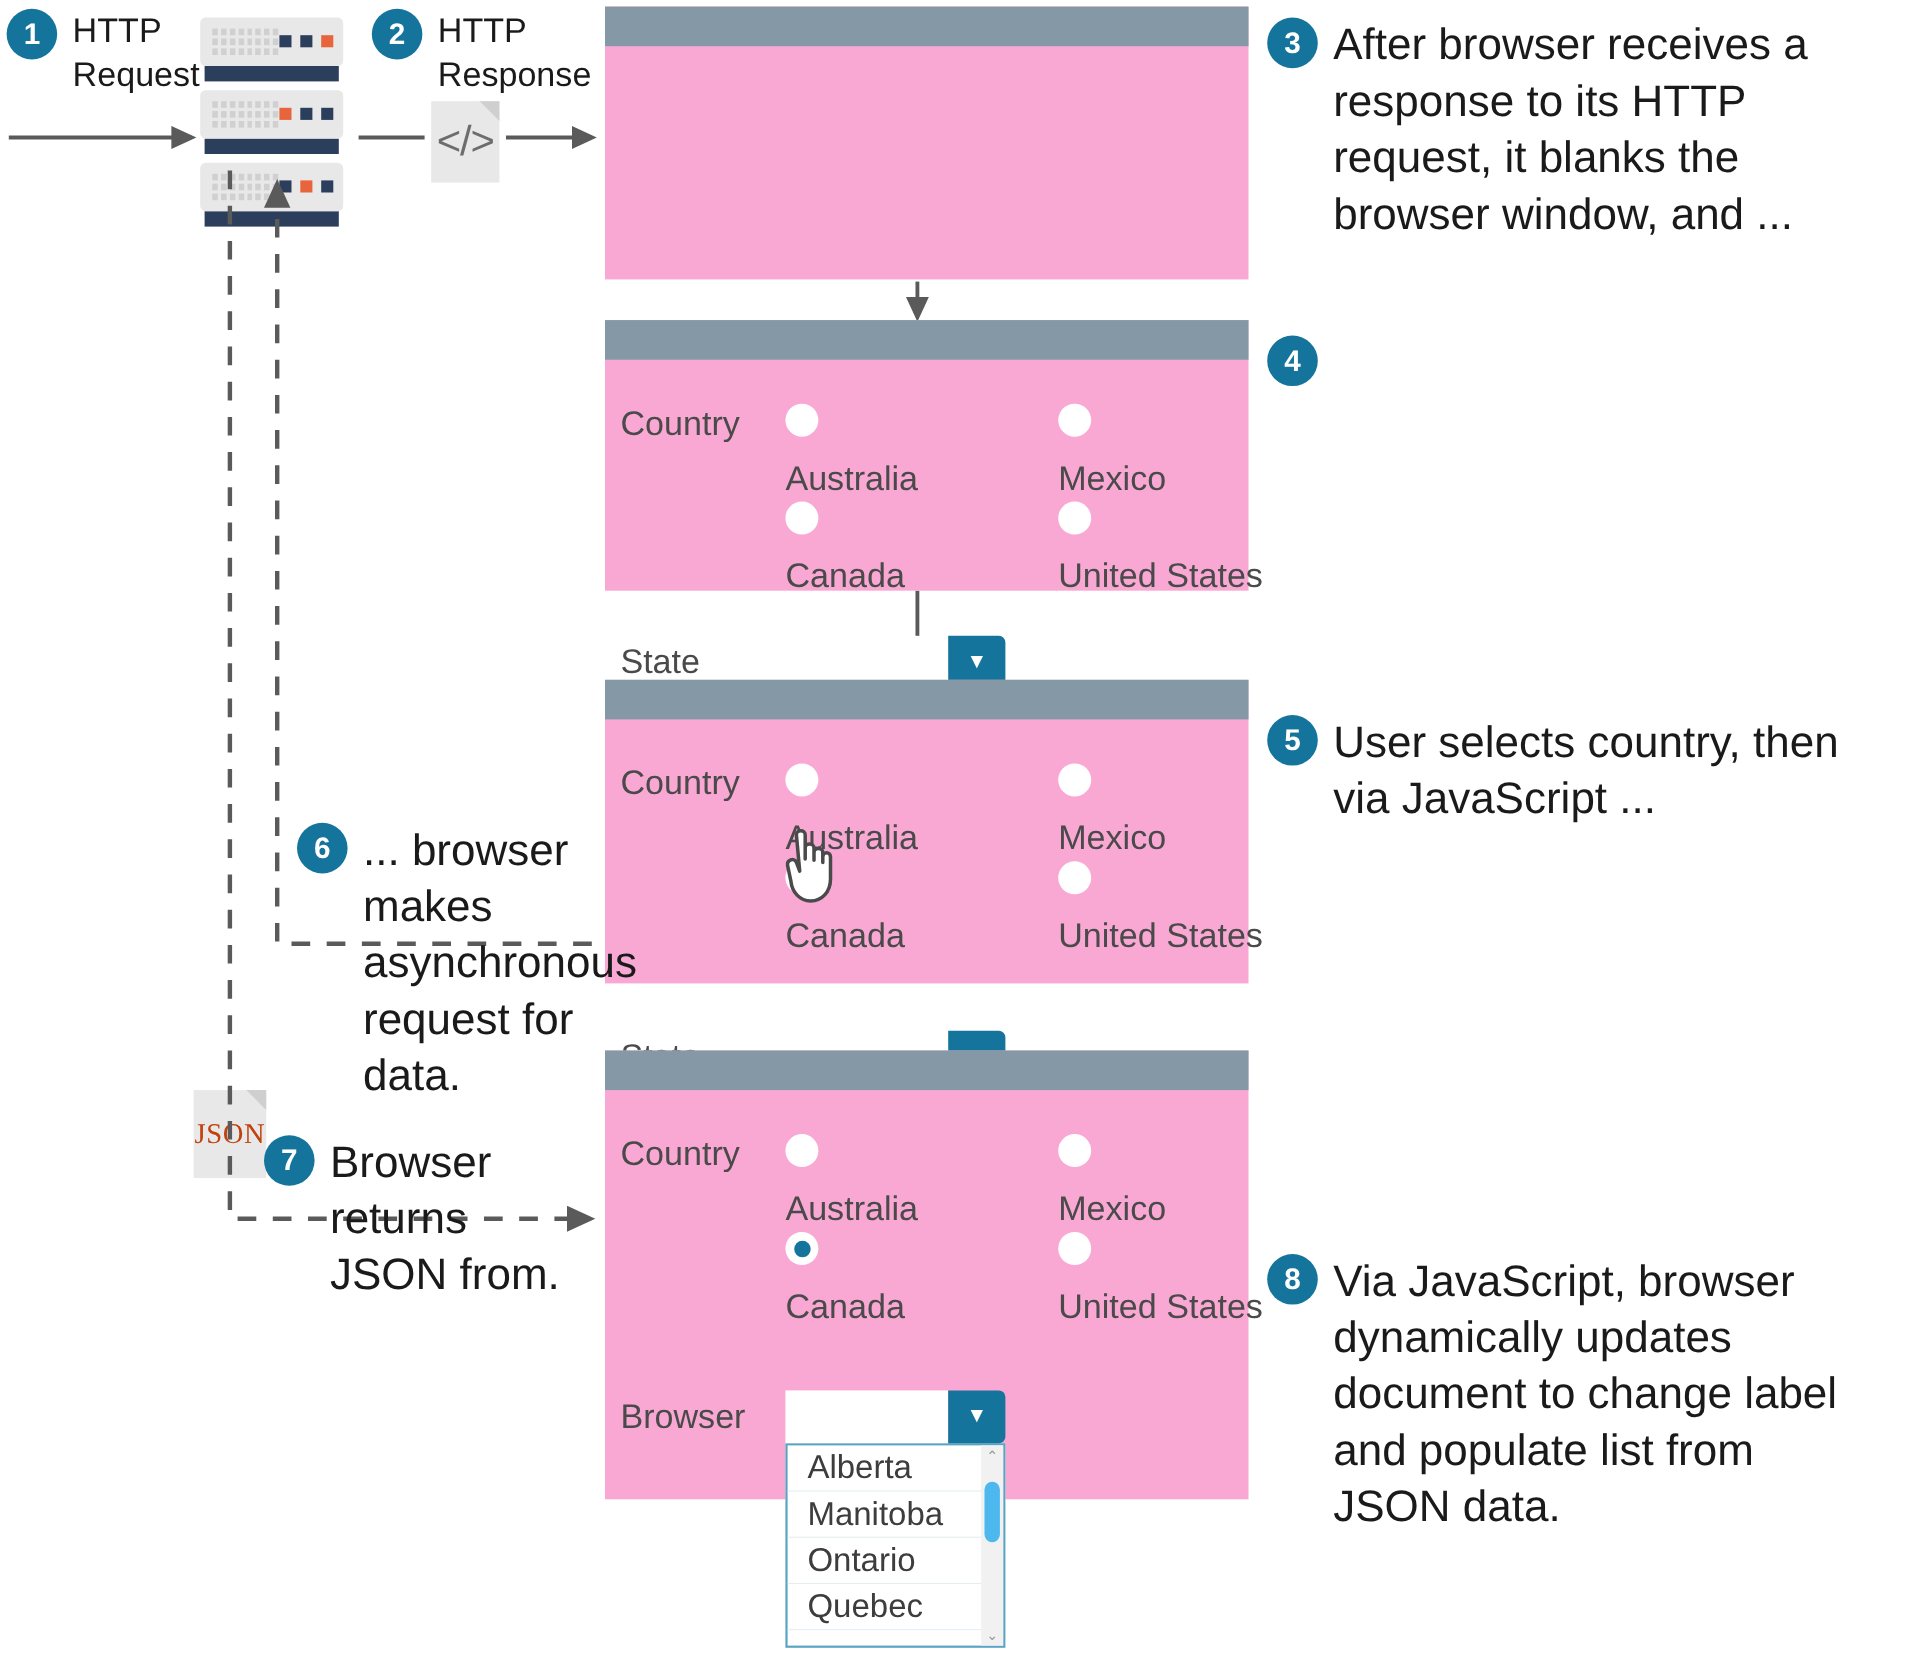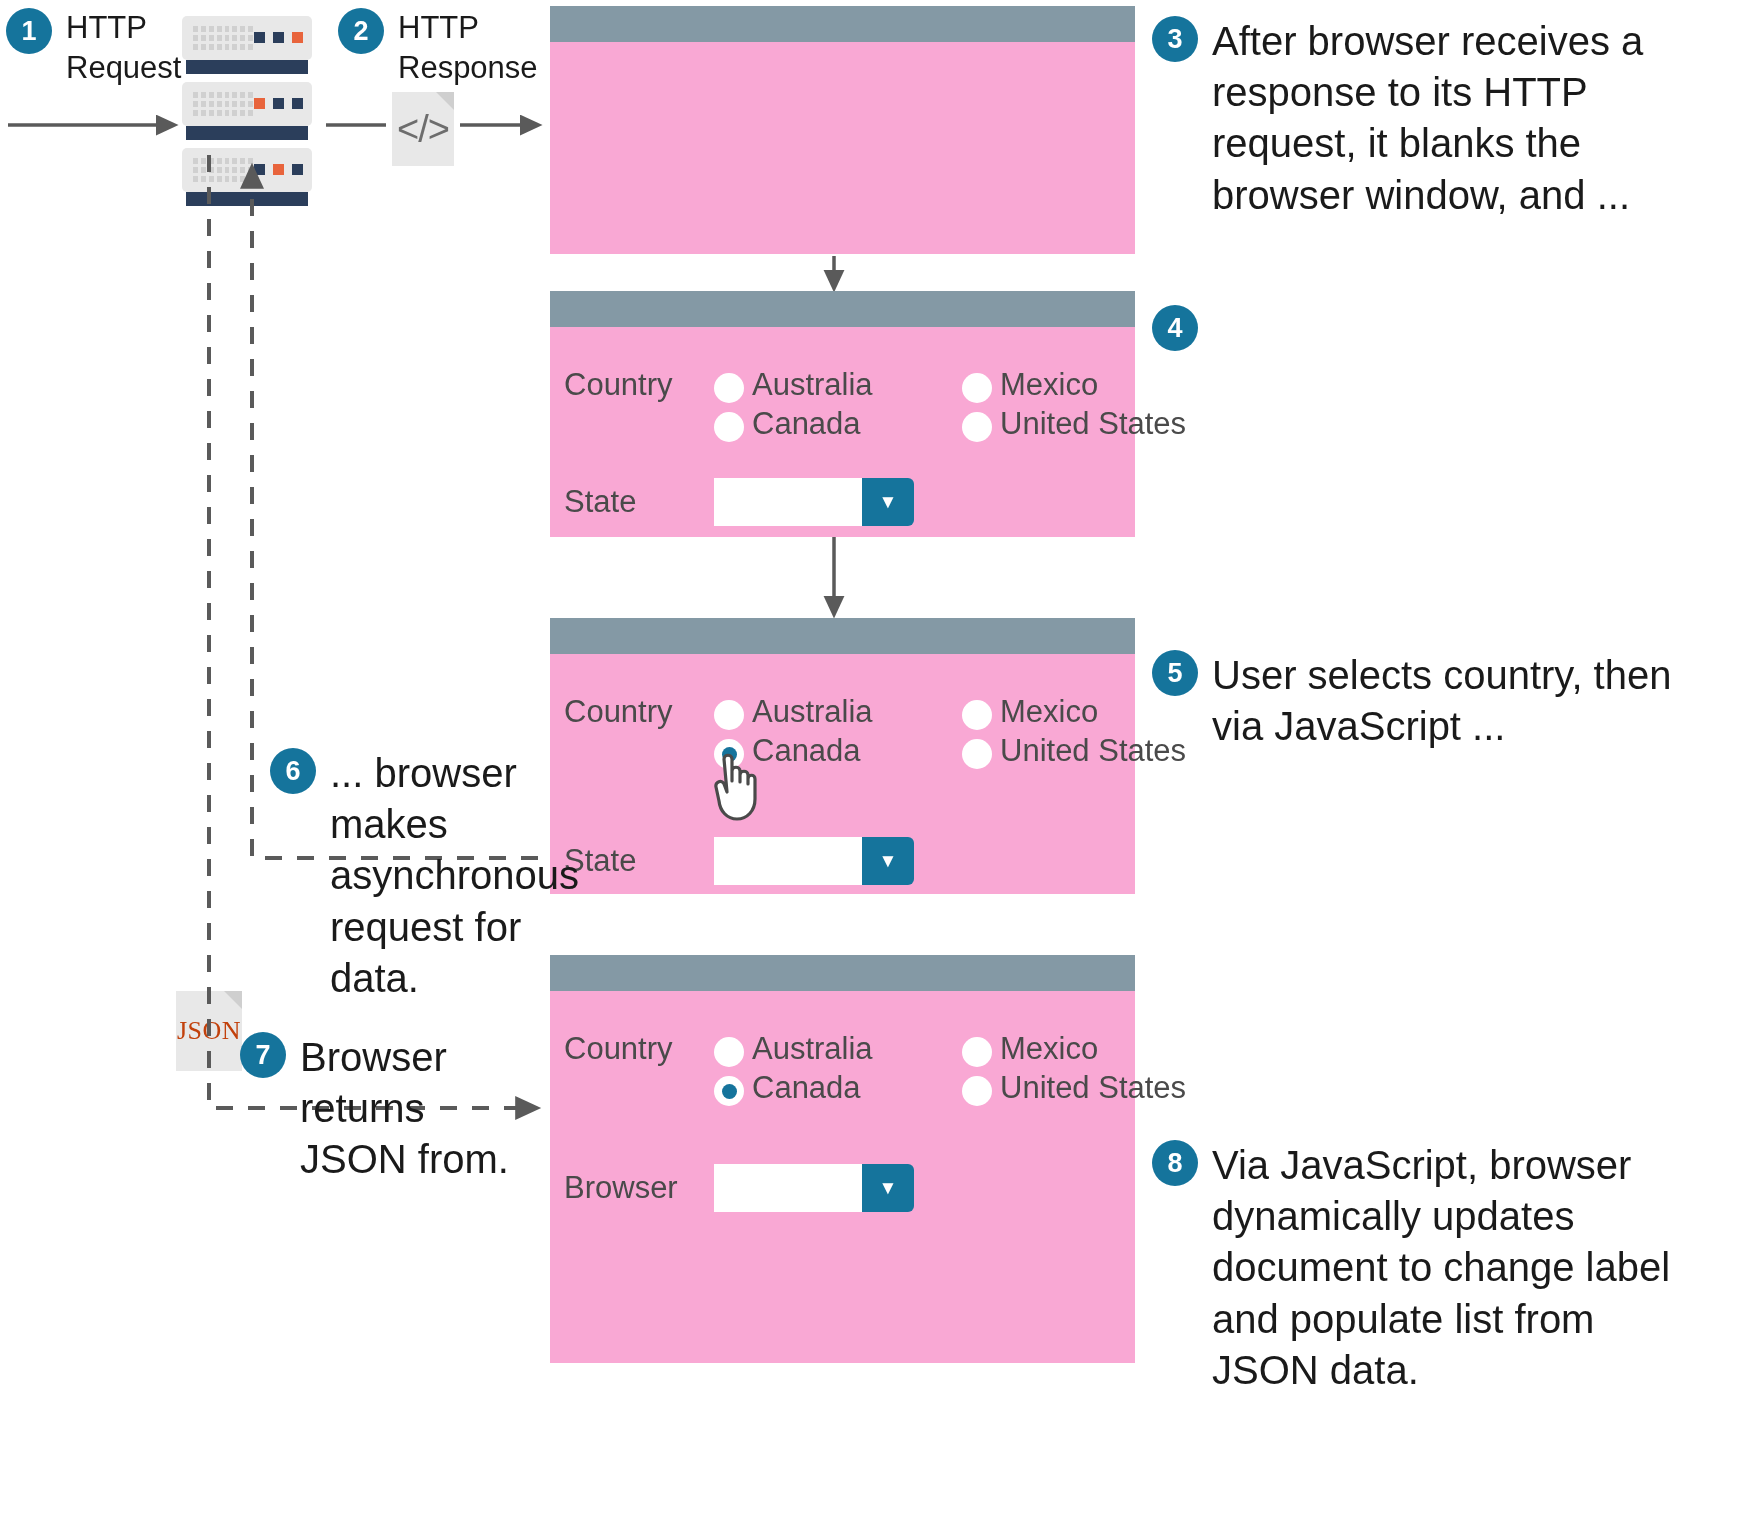--- a/index.html
+++ b/index.html
@@ -131,22 +131,23 @@
     width: 150px;
     flex: 0 0 auto;
   }
   .radio-grid {
     display: grid;
     grid-template-columns: 248px auto;
     row-gap: 3px;
   }
   .radio-item {
     display: flex;
-    align-items: flex-end;
-    gap: 8px;
+    align-items: flex-start;
+    gap: 20px;
+    flex-direction: column;
   }
   .radio {
     width: 30px; height: 30px;
     border-radius: 50%;
     background: #ffffff;
     display: flex;
     align-items: center;
     justify-content: center;
     flex: 0 0 auto;
   }
@@ -526,20 +527,33 @@
         </div>
       </div>
       <div class="form-row" style="margin-top:58px; align-items:center;">
         <div class="form-label">Browser</div>
         <div class="select-wrap">
           <div class="select-field"></div>
           <div class="select-btn">▼</div>
         </div>
       </div>
 
+      <div class="listbox" style="margin-left:150px; margin-top:0px; height:186px;">
+        <div class="list-items">
+          <div class="list-item">Alberta</div>
+          <div class="list-item">Manitoba</div>
+          <div class="list-item">Ontario</div>
+          <div class="list-item">Quebec</div>
+        </div>
+        <div class="list-scroll">
+          <span class="arrow">⌃</span>
+          <span class="scroll-thumb"></span>
+          <span class="arrow">⌄</span>
+        </div>
+      </div>
     </div>
   </div>
 
   <div class="abs step-block" style="left:1152px; top:1140px; width:580px;">
     <div class="step-badge">8</div>
     <div class="step-text">Via JavaScript, browser
 dynamically updates
 document to change label
 and populate list from
 JSON data.</div>

